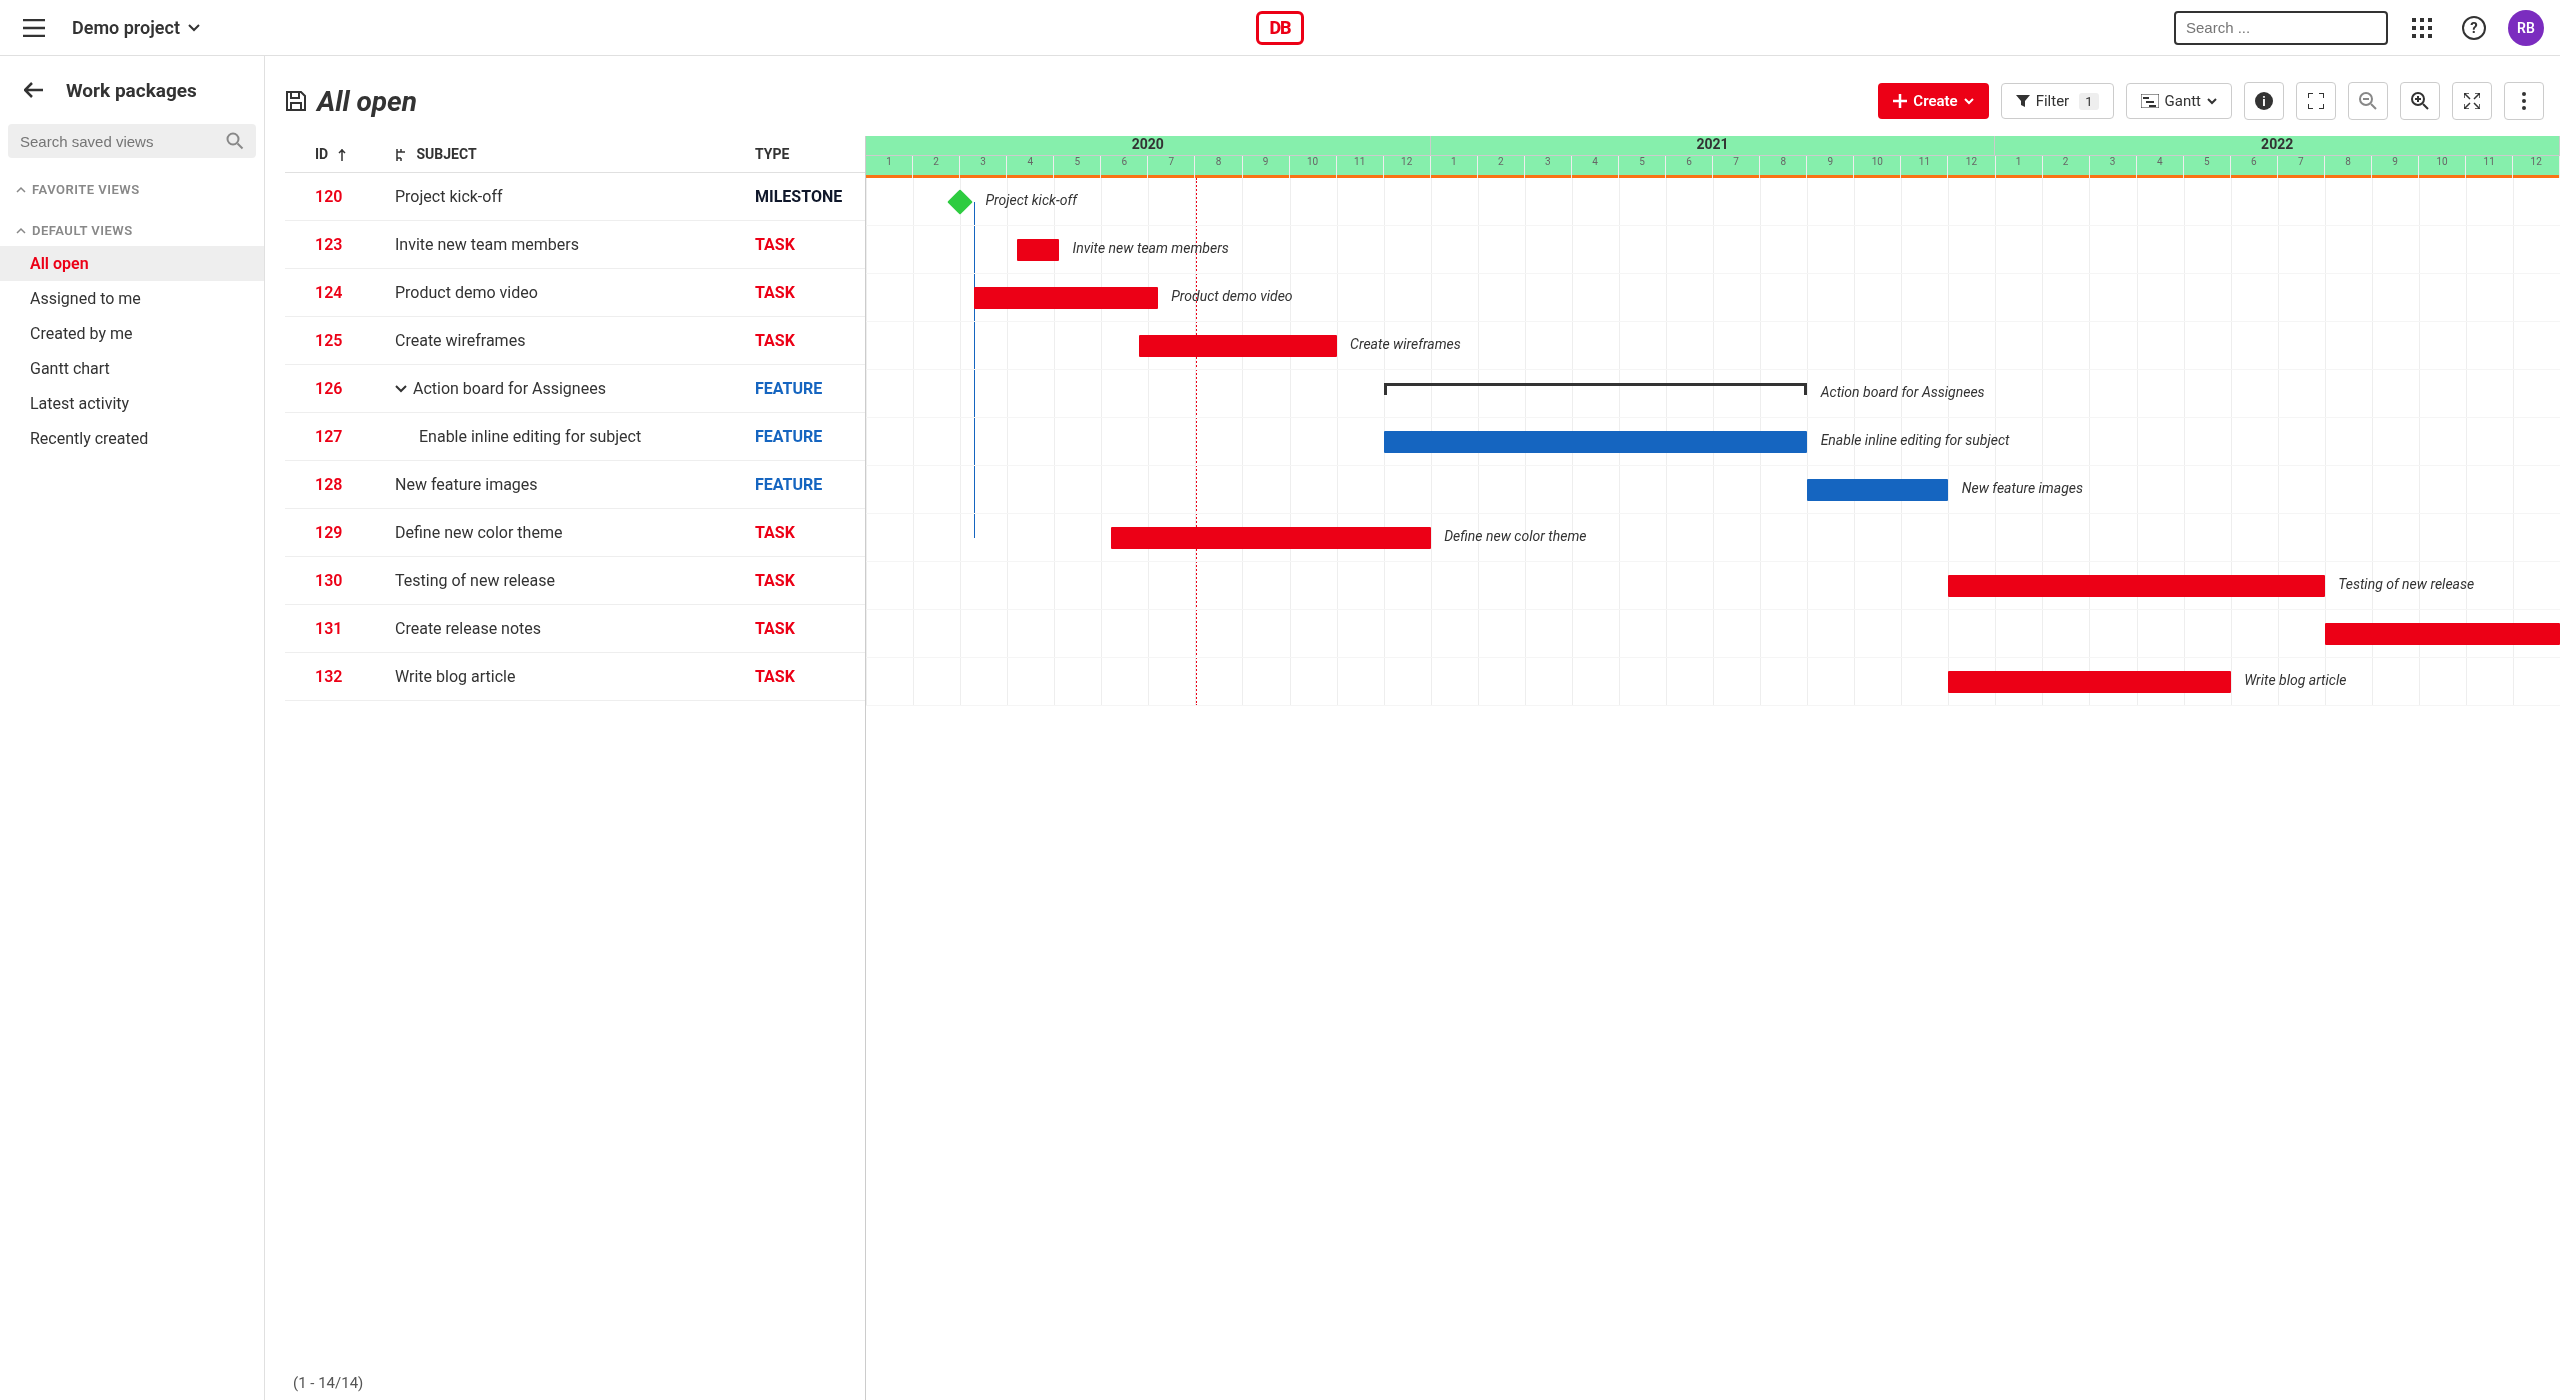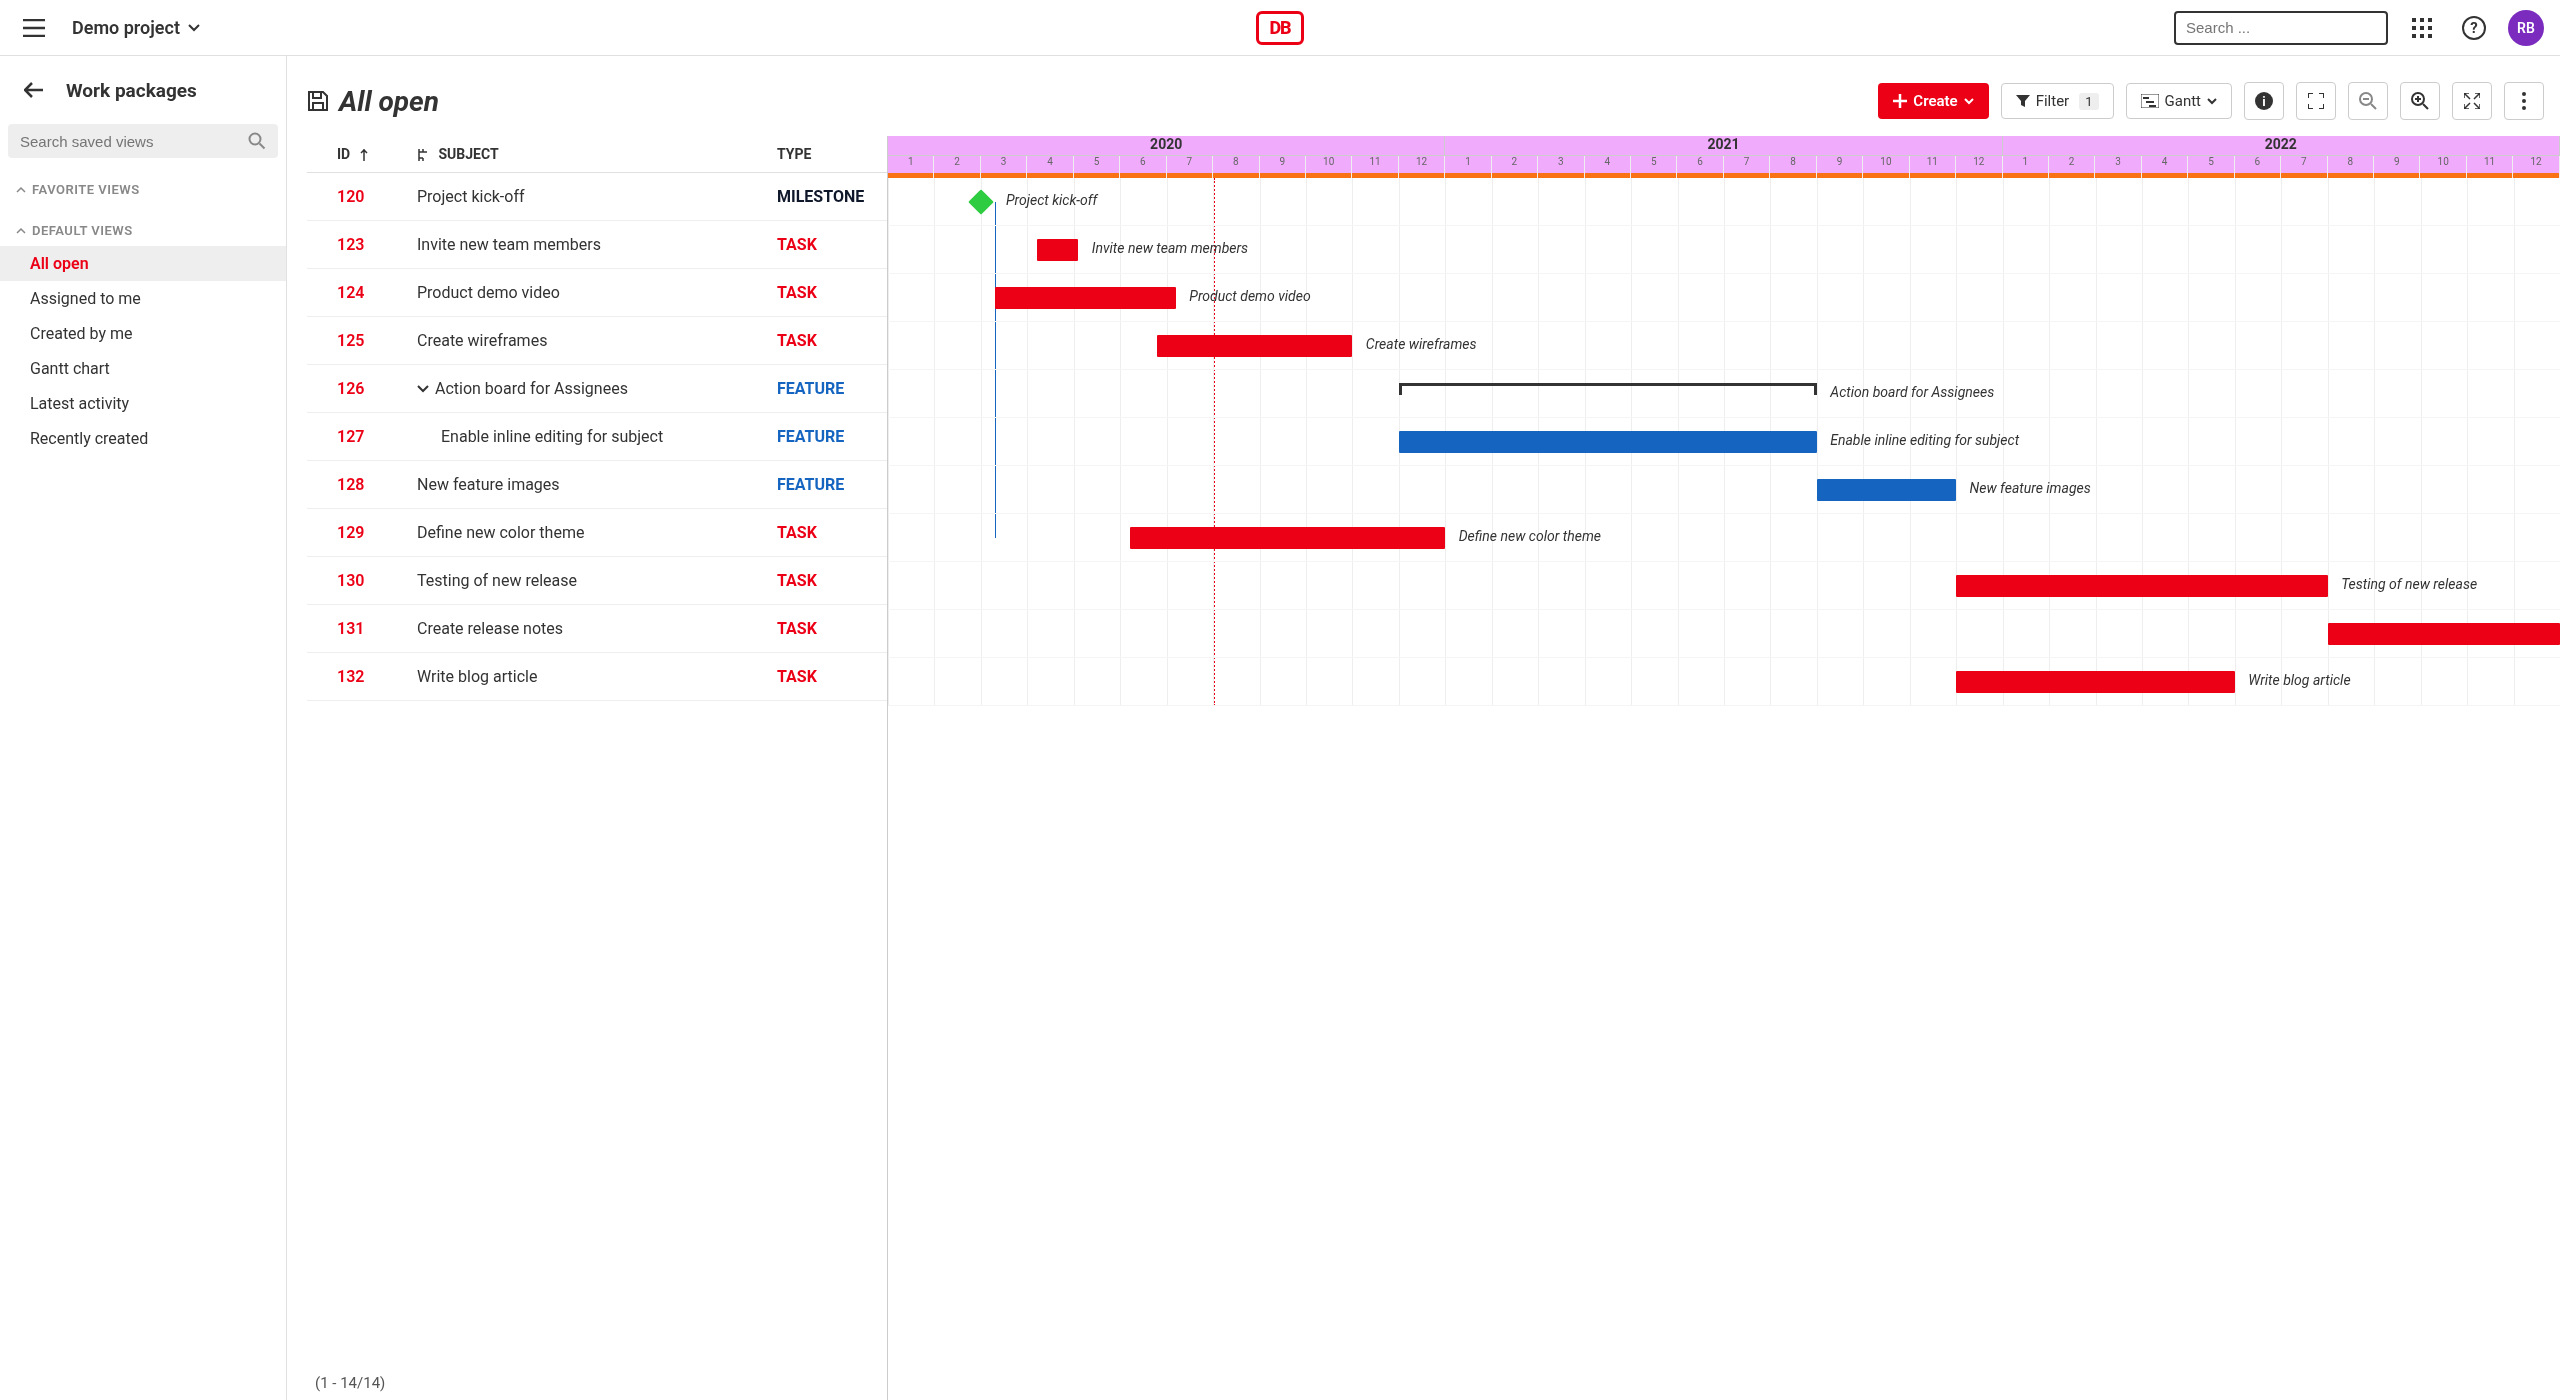--- a/index.html
+++ b/index.html
@@ -14,21 +14,21 @@
   .header-center { flex: 0 0 auto; display: flex; justify-content: center; }
   .db-logo { width: 48px; height: 34px; border: 3px solid #ec0016; border-radius: 6px; display: flex; align-items: center; justify-content: center; color: #ec0016; font-weight: 800; font-size: 18px; letter-spacing: -1px; }
   .header-right { display: flex; align-items: center; gap: 16px; flex: 1; justify-content: flex-end; }
   .search-box { display: flex; align-items: center; border: 2px solid #333; border-radius: 4px; padding: 4px 10px; width: 214px; height: 34px; }
   .search-box input { border: none; outline: none; flex: 1; font-size: 15px; }
   .icon-btn { width: 36px; height: 36px; display: flex; align-items: center; justify-content: center; cursor: pointer; border-radius: 4px; }
   .avatar { width: 36px; height: 36px; border-radius: 50%; background: #7b2cbf; color: #fff; display: flex; align-items: center; justify-content: center; font-weight: 600; font-size: 14px; }
 
   
   .body { display: flex; flex: 1; overflow: hidden; }
-  .sidebar { width: 287px; border-right: 1px solid #e0e0e0; padding: 16px 0; display: flex; flex-direction: column; }
+  .sidebar { width: 265px; border-right: 1px solid #e0e0e0; padding: 16px 0; display: flex; flex-direction: column; }
   .sidebar-header { display: flex; align-items: center; gap: 14px; padding: 0 16px 16px; }
   .sidebar-title { font-size: 19px; font-weight: 700; }
   .sidebar-search { margin: 0 8px 16px; background: #eee; border-radius: 4px; display: flex; align-items: center; padding: 8px 12px; }
   .sidebar-search input { border: none; background: transparent; outline: none; flex: 1; font-size: 15px; color: #666; }
   .sidebar-section-header { display: flex; align-items: center; gap: 6px; padding: 8px 16px; color: #888; font-size: 13px; font-weight: 600; letter-spacing: 0.5px; cursor: pointer; }
   .sidebar-item { padding: 8px 16px 8px 30px; font-size: 16px; cursor: pointer; }
   .sidebar-item.active { background: #eee; color: #ec0016; font-weight: 600; }
 
   
   .main { flex: 1; display: flex; flex-direction: column; overflow: hidden; padding-left: 20px; }
@@ -53,21 +53,21 @@
   .row .col-id { color: #ec0016; font-weight: 600; }
   .row .col-subject { color: #333; display: flex; align-items: center; gap: 6px; }
   .row .subject-text { }
   .type-MILESTONE { color: #0f172a; font-weight: 700; }
   .type-TASK { color: #ec0016; font-weight: 700; }
   .type-FEATURE { color: #1565c0; font-weight: 700; }
   .indent-1 { padding-left: 24px; }
 
   
   .gantt-pane { flex: 1; overflow: hidden; border-left: 1px solid #ccc; position: relative; }
-  .gantt-header { height: 42px; border-bottom: 5px solid #f97316; position: relative; background: #f0abfc; }
+  .gantt-header { height: 42px; border-bottom: 3px solid #f97316; position: relative; background: #86efac; }
   .gantt-years { display: flex; height: 20px; border-bottom: 1px solid #ccc; }
   .gantt-year { flex: 1; text-align: center; font-weight: 700; font-size: 14px; border-right: 1px solid #ccc; }
   .gantt-months { display: flex; height: 22px; }
   .gantt-month { flex: 1; text-align: center; font-size: 10px; color: #666; border-right: 1px solid #eee; position: relative; }
   .gantt-body { position: relative; }
   .gantt-row { height: 48px; border-bottom: 1px solid #f5f5f5; position: relative; }
   .gantt-grid-line { position: absolute; top: 0; bottom: 0; width: 1px; background: #eee; }
   .gantt-bar { position: absolute; height: 22px; top: 13px; border-radius: 1px; }
   .gantt-bar.task { background: #ec0016; }
   .gantt-bar.feature { background: #1565c0; }

